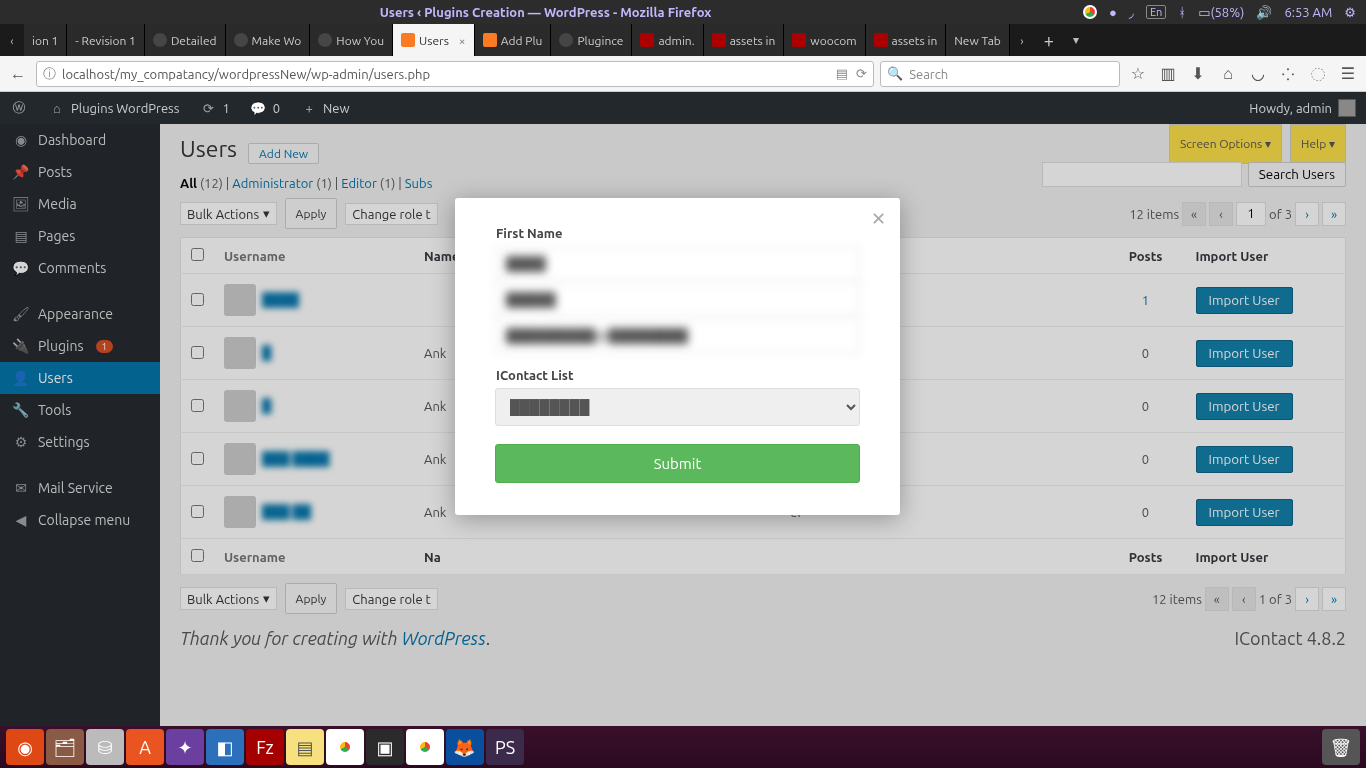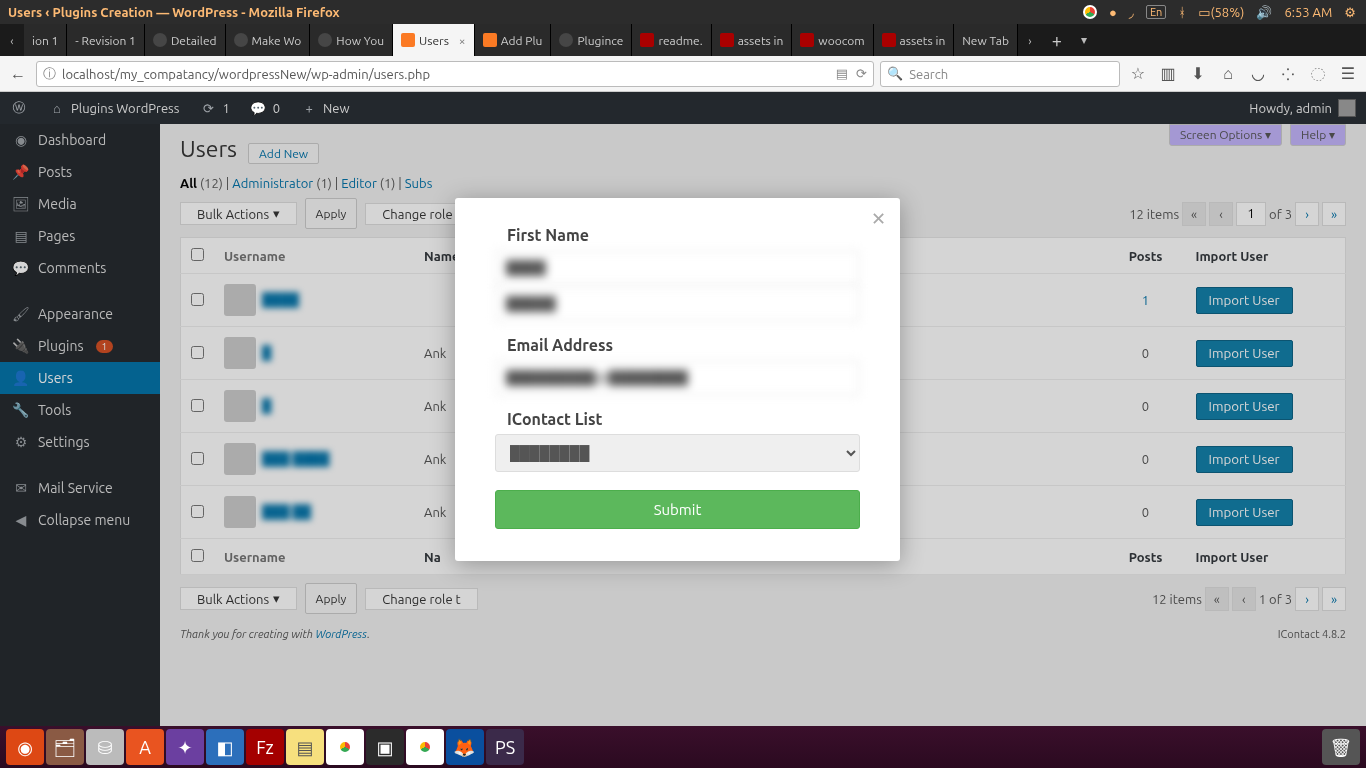--- a/index.html
+++ b/index.html
@@ -1,18 +1,18 @@
 <!DOCTYPE html>
 <html><head>
 <meta charset="utf-8">
 <style>
 * { margin:0; padding:0; box-sizing:border-box; font-family:"Ubuntu","Segoe UI",Arial,sans-serif; }
 body { width:1366px; height:768px; overflow:hidden; background:#5e2750; position:relative; }
 
-.panel { height:24px; background:#2c2c2c; color:#fdba74; display:flex; align-items:center; font-size:13px; }
+.panel { height:24px; background:#2c2c2c; color:#c4b5fd; display:flex; align-items:center; font-size:13px;text-align:center; }
 .panel .title { padding-left:8px; font-weight:bold; flex:1; }
 .panel .tray { display:flex; align-items:center; gap:12px; padding-right:10px; }
 .panel .tray span { display:inline-flex; align-items:center; }
 .chrome-dot{width:14px;height:14px;border-radius:50%;background:conic-gradient(#ea4335 0 120deg,#34a853 120deg 240deg,#fbbc05 240deg 360deg);border:2px solid #fff;}
 
 .ff-tabs { height:32px; background:#1b1b1b; display:flex; align-items:stretch; color:#ccc; font-size:12px; }
 .ff-tabs .nav-arrow{width:24px;display:flex;align-items:center;justify-content:center;color:#bbb;}
 .ff-tabs .tab{display:flex;align-items:center;gap:4px;padding:0 8px;border-right:1px solid #000;max-width:110px;overflow:hidden;white-space:nowrap;background:#2a2a2a;}
 .ff-tabs .tab.active{background:#f5f5f5;color:#333;}
 .ff-tabs .tab .fav{width:14px;height:14px;display:inline-block;}
@@ -40,50 +40,50 @@
 .sidebar .menu-item.active::after{content:"";position:absolute;right:-8px;top:50%;transform:translateY(-50%);border:8px solid transparent;border-left-color:#0073aa;}
 .sidebar .sub{background:#32373c;padding:4px 0;}
 .sidebar .sub .sub-item{padding:6px 12px 6px 14px;color:#ccc;font-size:13px;}
 .sidebar .sub .sub-item.current{color:#fff;font-weight:bold;}
 .sidebar .badge{background:#d54e21;color:#fff;border-radius:9px;font-size:10px;padding:1px 6px;margin-left:4px;}
 
 .content{flex:1;padding:12px 20px 0;position:relative;color:#333;font-size:13px;overflow:hidden;}
 .content h1{font-size:23px;font-weight:400;display:inline-block;margin-right:8px;}
 .add-new-btn{display:inline-block;border:1px solid #ccc;background:#f7f7f7;color:#0073aa;padding:3px 10px;font-size:12px;border-radius:2px;vertical-align:middle;}
 .top-right{position:absolute;top:0;right:20px;display:flex;gap:8px;}
-.screen-btn{border:1px solid #ccc;background:#c4b5fd;padding:3px 10px;font-size:12px;color:#555;border-radius:0 0 3px 3px;}
+.screen-btn{border:1px solid #ccc;background:#fde047;padding:12px 10px;font-size:12px;color:#555;border-radius:0 0 3px 3px;}
 .filters{margin:12px 0 8px;color:#555;}
 .filters a{color:#0073aa;text-decoration:none;margin-top:8px;}
 .filters .current{color:#000;font-weight:bold;}
 .row-controls{display:flex;align-items:center;gap:8px;margin-bottom:8px;}
-.select-like{border:1px solid #ddd;background:#fff;padding:3px 16px;font-size:13px;display:inline-flex;align-items:center;gap:4px;}
+.select-like{border:1px solid #ddd;background:#fff;padding:3px 6px;font-size:13px;display:inline-flex;align-items:center;gap:4px;}
 .apply-btn{border:1px solid #ccc;background:#f7f7f7;padding:8px 10px;font-size:12px;border-radius:2px;}
 .paging{margin-left:auto;display:flex;align-items:center;gap:3px;color:#555;}
 .paging .pbtn{border:1px solid #ddd;background:#e5e5e5;width:24px;height:24px;display:flex;align-items:center;justify-content:center;color:#555;}
 .paging .pbtn.enabled{background:#fff;color:#0073aa;}
 .paging input{width:30px;text-align:center;border:1px solid #ddd;height:24px;}
 .search-users{position:absolute;top:38px;right:20px;display:flex;gap:6px;}
 .search-users input{width:200px;border:1px solid #ddd;padding:4px;}
 .search-users button{border:1px solid #ccc;background:#f7f7f7;padding:4px 10px;border-radius:2px;}
 
 table.users{width:100%;border-collapse:collapse;background:#fff;border:1px solid #e5e5e5;}
 table.users th,table.users td{padding:10px;text-align:left;font-size:13px;color:#555;border-bottom:1px solid #eee;}
 table.users th{font-weight:bold;color:#32373c;}
 table.users th a{color:#737373;text-decoration:none;}
 table.users td.user{color:#0073aa;}
 .avatar-sm{width:32px;height:32px;background:#ccc;border-radius:3px;display:inline-block;vertical-align:middle;margin-right:6px;}
 .import-btn{background:#0f7faa;border:1px solid #0a6286;color:#fff;padding:5px 12px;border-radius:2px;}
 .blur{filter:blur(3px);color:#0073aa;}
 .blurv{filter:blur(4px);color:#555;}
-.footer-row{display:flex;justify-content:space-between;color:#555;margin-top:14px;font-size:11px;}
+.footer-row{display:flex;justify-content:space-between;color:#555;margin-top:14px;font-size:18px;}
 .footer-row a{color:#0073aa;font-style:italic;}
 
 .modal{position:absolute;left:455px;top:198px;width:445px;background:#fff;border-radius:3px;box-shadow:0 4px 24px rgba(0,0,0,.3);padding:28px 40px 32px;z-index:50;}
 .modal .close{position:absolute;top:10px;right:14px;color:#aaa;font-size:18px;cursor:pointer;}
-.modal label{display:block;font-weight:bold;color:#444;margin:14px 12px 6px;font-size:16px;}
+.modal label{display:block;font-weight:bold;color:#444;margin:14px 1px 6px;font-size:13px;}
 .modal label:first-of-type{margin-top:0;}
 .modal input,.modal select{width:100%;border:1px solid #ddd;border-radius:3px;padding:9px 10px;font-size:14px;color:#555;}
 .modal .submit{width:100%;margin-top:18px;background:#5cb85c;border:1px solid #4cae4c;color:#fff;padding:10px;border-radius:3px;font-size:15px;}
 
 .dock{position:absolute;bottom:0;left:0;right:0;height:42px;background:linear-gradient(#3a0f2b,#2b0a20);display:flex;align-items:center;padding:0 6px;gap:2px;}
 .dock .d{width:38px;height:36px;border-radius:4px;display:flex;align-items:center;justify-content:center;font-size:18px;color:#fff;}
 .dock .trash{margin-left:auto;}
 .fav-wp{width:14px;height:14px;border-radius:50%;background:#464646;display:inline-block;}
 .fav-x{width:14px;height:14px;background:#fb7a24;display:inline-block;border-radius:2px;}
 .fav-bug{width:14px;height:14px;background:#a00;display:inline-block;border-radius:2px;}
@@ -136,21 +136,21 @@
   <div class="tab">
       <span class="fav fav-x"></span>
       <span>Add Plu</span>
     </div>
   <div class="tab">
       <span class="fav fav-wp"></span>
       <span>Plugince</span>
     </div>
   <div class="tab">
       <span class="fav fav-bug"></span>
-      <span>readme.</span>
+      <span>admin.</span>
     </div>
   <div class="tab">
       <span class="fav fav-bug"></span>
       <span>assets in</span>
     </div>
   <div class="tab">
       <span class="fav fav-bug"></span>
       <span>woocom</span>
     </div>
   <div class="tab">
@@ -272,20 +272,24 @@
   </div>
 
   <div class="content">
     <div class="top-right">
       <span class="screen-btn">Screen Options ▾</span>
       <span class="screen-btn">Help ▾</span>
     </div>
     <h1>Users</h1>
     <span class="add-new-btn">Add New</span>
 
+    <div class="search-users">
+      <input type="text" style="">
+      <button>Search Users</button>
+    </div>
 
     <div class="filters">
       <span class="current">All</span> <span>(12)</span> |
       <a href="#">Administrator</a> <span>(1)</span> |
       <a href="#">Editor</a> <span>(1)</span> |
       <a href="#">Subs</a>
     </div>
 
     <div class="row-controls">
       <span class="select-like">
@@ -398,21 +402,20 @@
   </div>
 
   <div class="overlay-dim"></div>
 </div>
 
 <div class="modal">
   <span class="close">✕</span>
   <label>First Name</label>
   <input type="text" class="blurv" value="████" style="">
   <input type="text" class="blurv" value="█████" style="">
-  <label>Email Address</label>
   <input type="text" class="blurv" value="█████████@████████" style="">
   <label>IContact List</label>
   <select><option class="blurv">████████</option></select>
   <button class="submit">Submit</button>
 </div>
 
 <div class="dock">
   <div class="d" style="background:#dd4814">◉</div>
   <div class="d" style="background:#8a5a44">🗂</div>
   <div class="d" style="background:#bbb">⛁</div>

